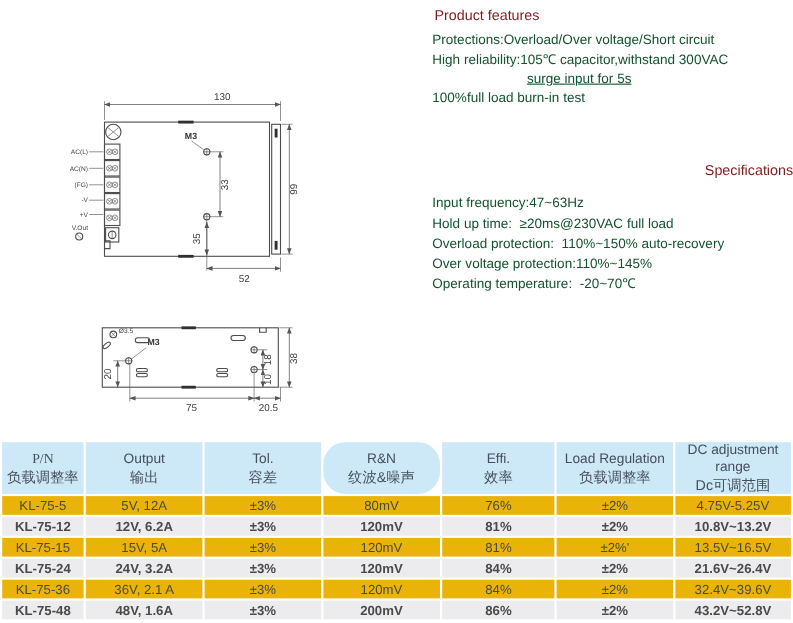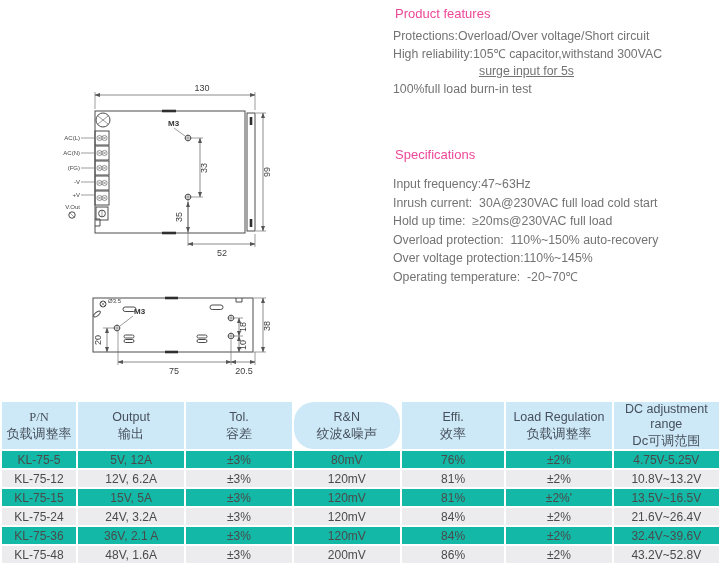--- a/index.html
+++ b/index.html
@@ -1,22 +1,22 @@
 <!DOCTYPE html>
 <html><head>
 <meta charset="utf-8">
 <style>
   html,body{margin:0;padding:0;background:#fff;}
   #page{position:relative;width:721px;height:566px;background:#fff;overflow:hidden;
         font-family:"Liberation Sans",sans-serif;}
   .abs{position:absolute;}
 
   
-  .sec-heading{color:#ec4899;font-size:13px;font-weight:normal;margin:0 0 7px 2px;}
-  .feat-line,.spec-line{color:#737373;font-size:12.3px;white-space:pre-wrap;}
+  .sec-heading{color:#7f1d1d;font-size:13px;font-weight:normal;margin:0 0 7px 2px;}
+  .feat-line,.spec-line{color:#14532d;font-size:12.3px;white-space:pre-wrap;}
   .feat-line{line-height:17.5px;}
   .spec-line{line-height:18.6px;}
   .indent{padding-left:86px;text-decoration:underline;}
 
   
   svg{overflow:visible;}
   .ol{stroke:#4c4c4c;stroke-width:1;fill:none;}
   .thin{stroke:#5a5a5a;stroke-width:0.6;fill:none;}
   .thick{stroke:#2f2f2f;stroke-width:2.6;fill:none;}
   .dl{stroke:#5a5a5a;stroke-width:0.7;fill:none;
@@ -24,23 +24,23 @@
   .dt{font-size:9px;fill:#3d3d3d;}
   .m3{font-size:8px;font-weight:bold;fill:#333;}
   .tt{font-size:6px;fill:#444;}
   .tiny{font-size:6px;fill:#444;}
 
   
   #spec-table{position:absolute;left:0;top:400px;width:721px;
               border-collapse:separate;border-spacing:2.5px;table-layout:fixed;}
   #spec-table th{background:#cde8f7;height:43px;font-weight:normal;color:#46505b;
                  text-align:center;vertical-align:middle;padding:0;}
-  #spec-table td{background:#14b8a6;height:17px;font-size:12px;color:#4a4a4a;
+  #spec-table td{background:#eab308;height:17px;font-size:12px;color:#4a4a4a;
                  text-align:center;vertical-align:middle;padding:0;}
-  #spec-table tr.alt td{background:#ececee;}
+  #spec-table tr.alt td{background:#ececee;font-weight:bold;}
   #spec-table th:nth-child(1){width:73px;font-family:Liberation Serif, serif;}
   #spec-table th:nth-child(2){width:105px;}
   #spec-table th:nth-child(3){width:104px;}
   #spec-table th:nth-child(4){width:105px;border-radius:20px;}
   #spec-table th:nth-child(5){width:101px;}
   #spec-table th:nth-child(6){width:104px;}
   #spec-table th:nth-child(7){width:104px;}
   .hen{font-size:12.5px;line-height:15px;}
   .hcn{font-size:13px;line-height:17px;}
 </style>
@@ -198,23 +198,22 @@
 
   <div class="abs" style="left:393px;top:6px;width:328px;">
     <h3 class="sec-heading">Product features</h3>
     <div class="feat-line">Protections:Overload/Over voltage/Short circuit</div>
     <div class="feat-line">High reliability:105℃ capacitor,withstand 300VAC</div>
     <div class="feat-line indent">surge input for 5s</div>
     <div class="feat-line">100%full load burn-in test</div>
   </div>
 
   <div class="abs" style="left:393px;top:147px;width:328px;">
-    <h3 class="sec-heading" style="margin-bottom:13px;">Specifications</h3>
+    <h3 class="sec-heading" style="margin-bottom:13px;text-align:right;">Specifications</h3>
     <div class="spec-line">Input frequency:47~63Hz</div>
-    <div class="spec-line">Inrush current:  30A@230VAC full load cold start</div>
     <div class="spec-line">Hold up time:  ≥20ms@230VAC full load</div>
     <div class="spec-line">Overload protection:  110%~150% auto-recovery</div>
     <div class="spec-line">Over voltage protection:110%~145%</div>
     <div class="spec-line">Operating temperature:  -20~70℃</div>
   </div>
 
   <table id="spec-table">
     <tbody>
         <tr>
           <th>

